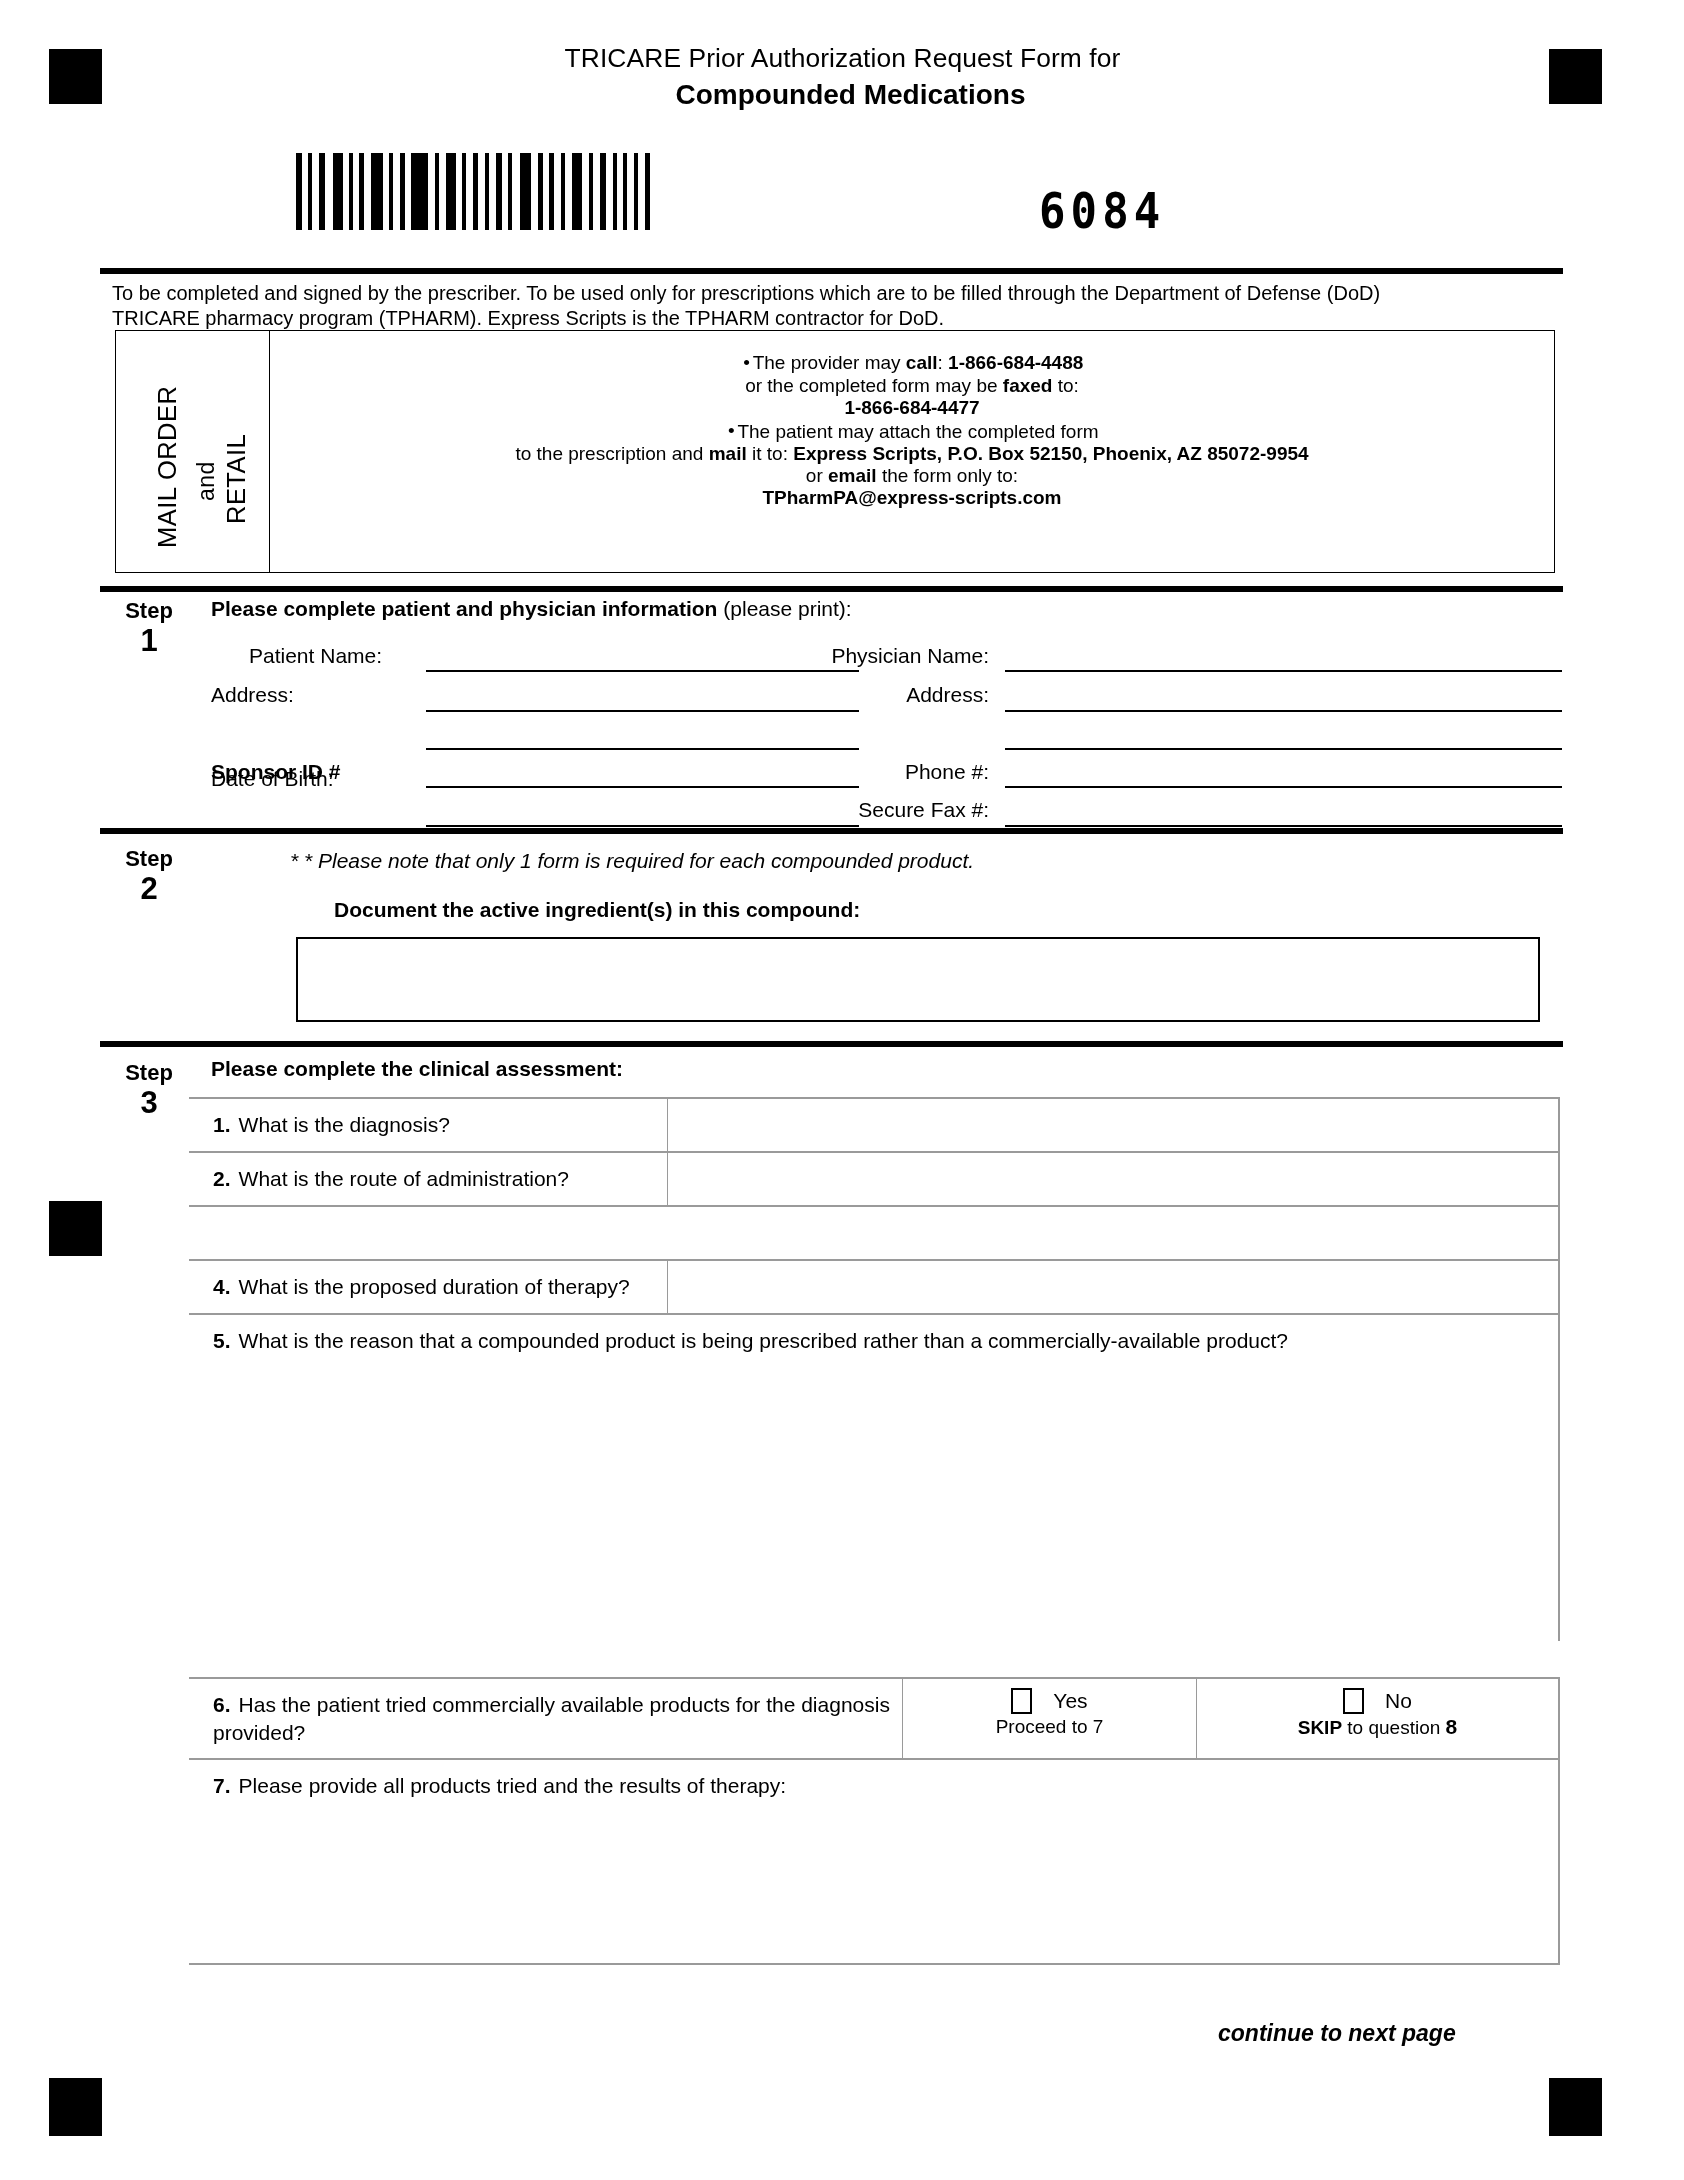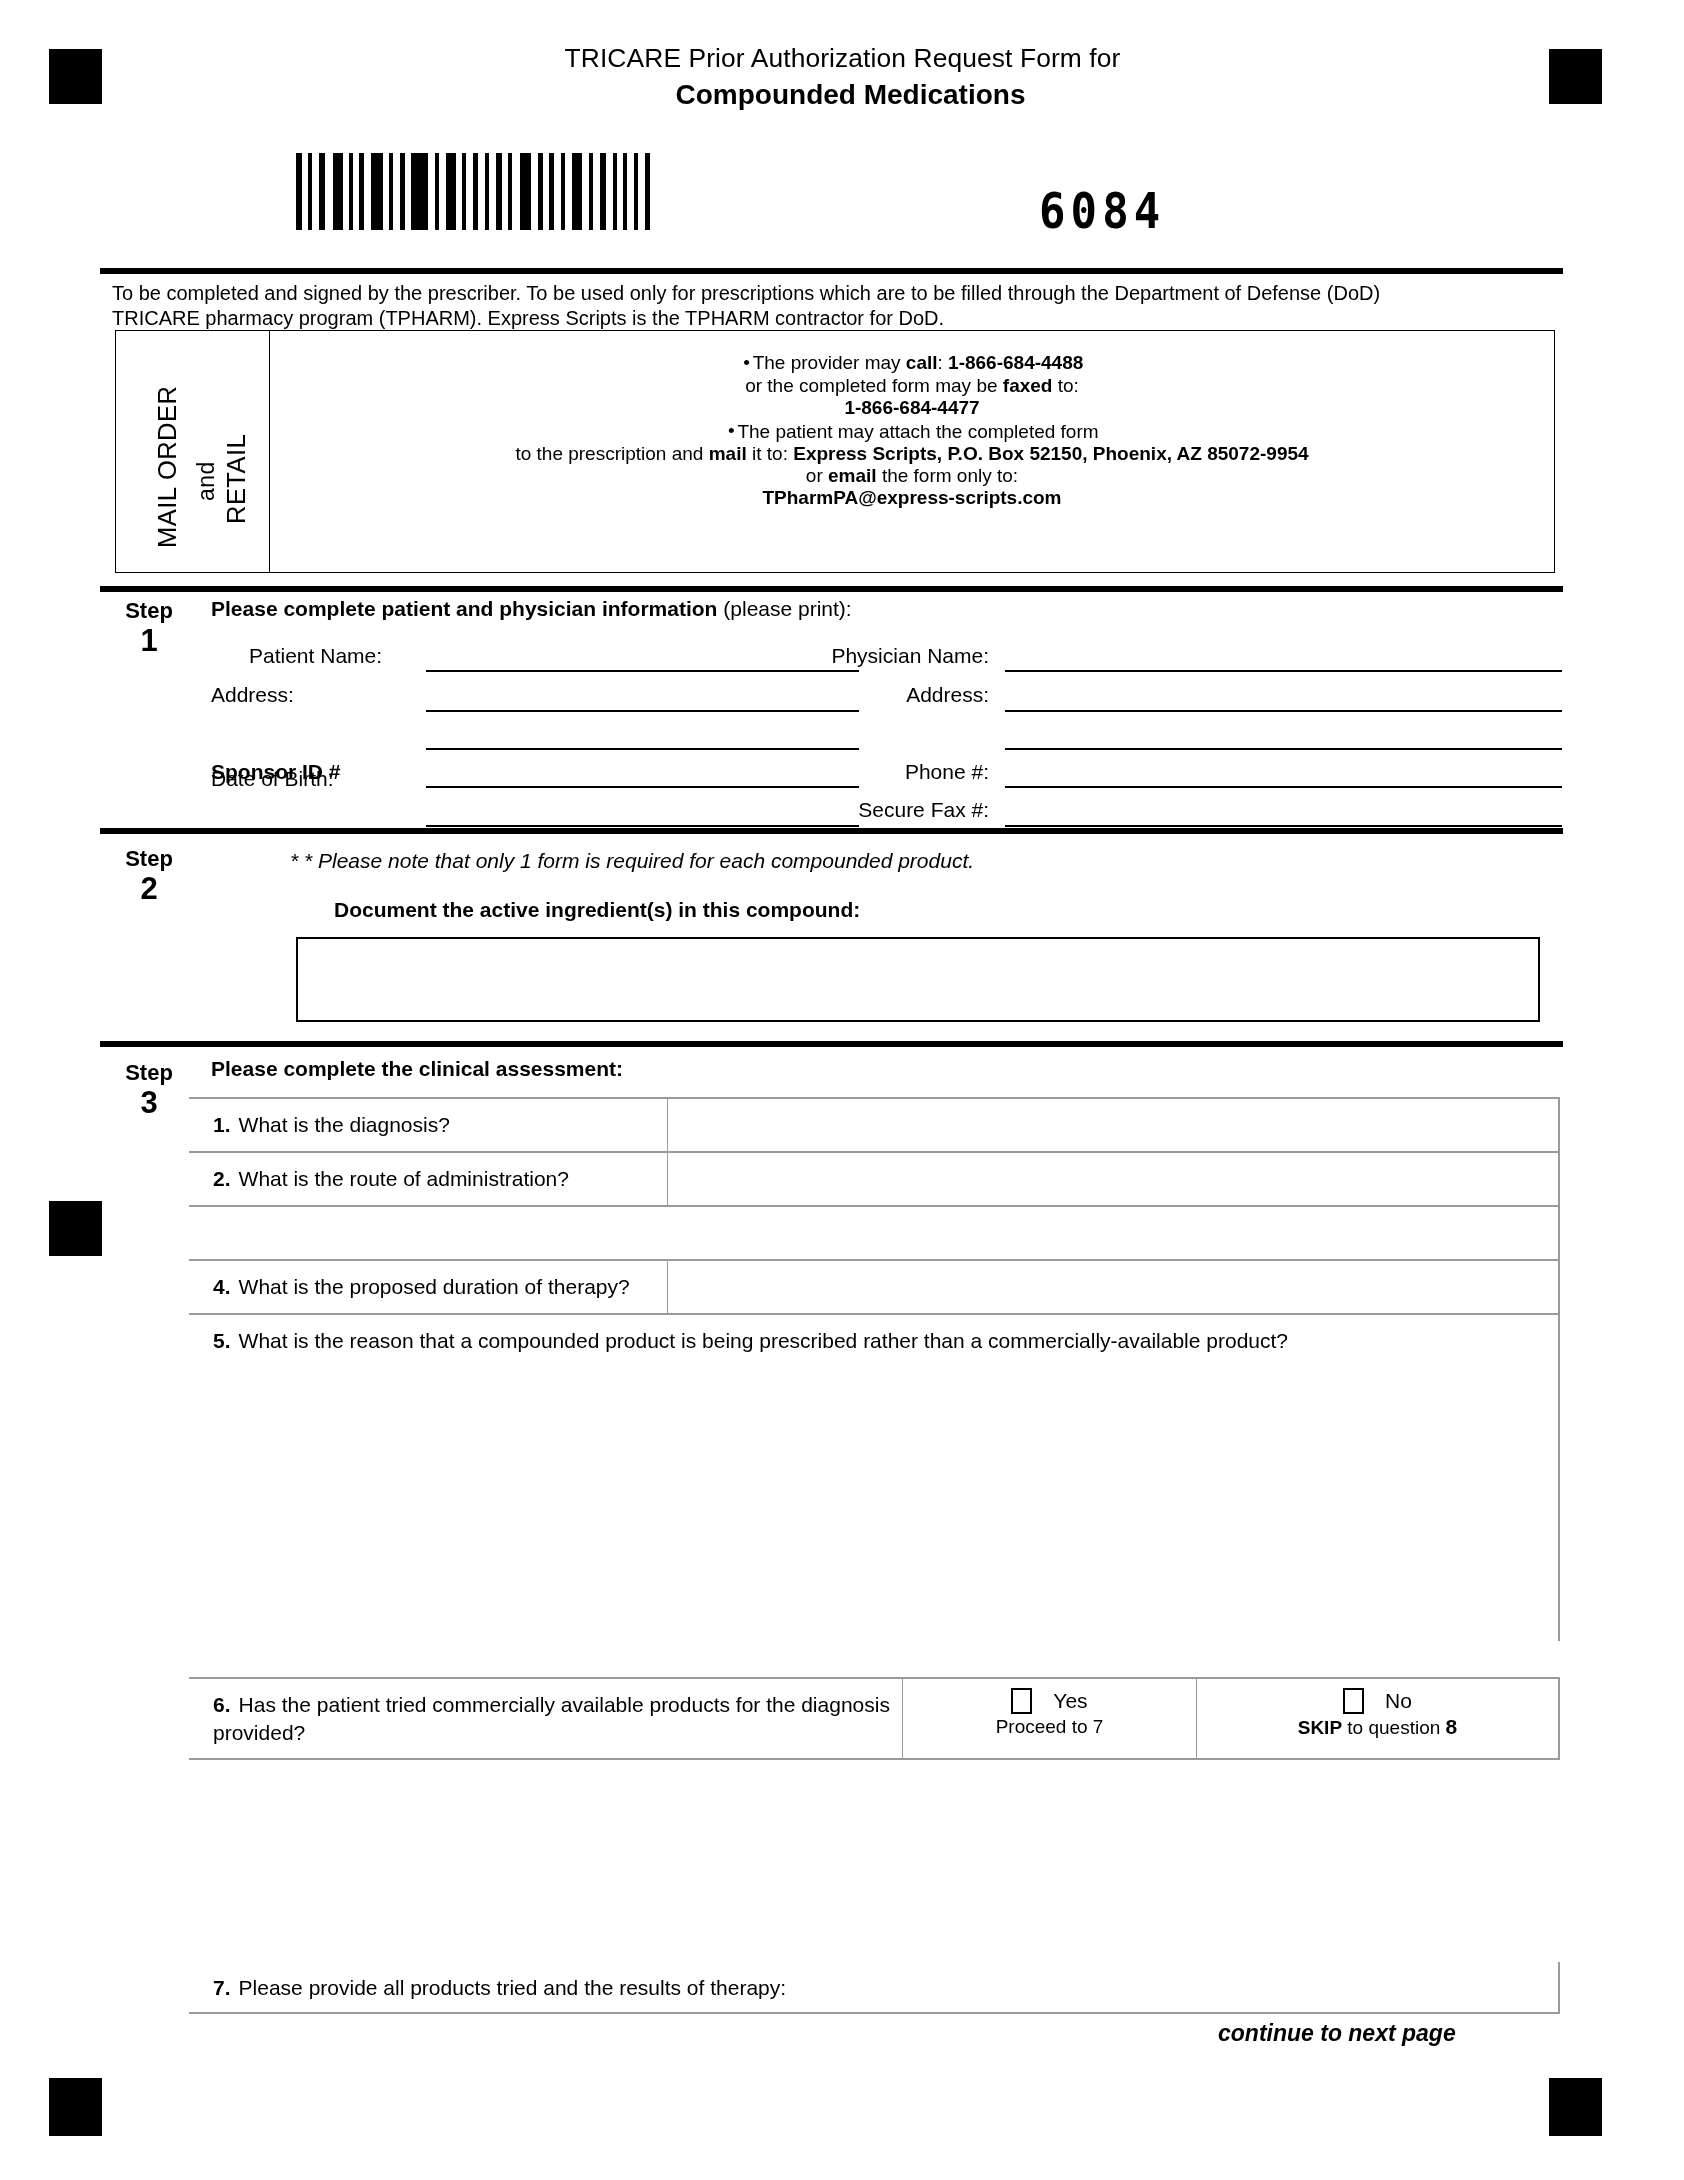--- a/index.html
+++ b/index.html
@@ -223,21 +223,21 @@
     padding: 12px 6.8px 10.2px 24px;
     box-sizing: border-box;
   }
   .q-num { font-weight: bold; display: inline-block; min-width: 25.6px; }
   .q-cell-left  { width: 479px; border-right: 1.7px solid #9a9a9a; box-sizing: border-box; }
   .q-cell-right { flex: 1; border-right: 2.6px solid #9a9a9a; box-sizing: border-box; }
   .q-rowfull    { border-right: 2.6px solid #9a9a9a; box-sizing: border-box; width: 100%; }
 
   .row-h1 { height: 54px; }
   .row-h5 { height: 328px; }
-  .row-h7 { height: 256px; align-items: flex-end; }
+  .row-h7 { height: 207px; }
 
   .q6-left  { width: 714px; border-right: 1.7px solid #9a9a9a; box-sizing: border-box; }
   .q6-mid   { width: 294px; border-right: 1.7px solid #9a9a9a; box-sizing: border-box; text-align: center; }
   .q6-right { flex: 1; border-right: 2.6px solid #9a9a9a; box-sizing: border-box; text-align: center; }
   .row-h6   { height: 81px; margin-top: 36px; }
 
   .cbline {
     display: flex;
     align-items: center;
     justify-content: center;

